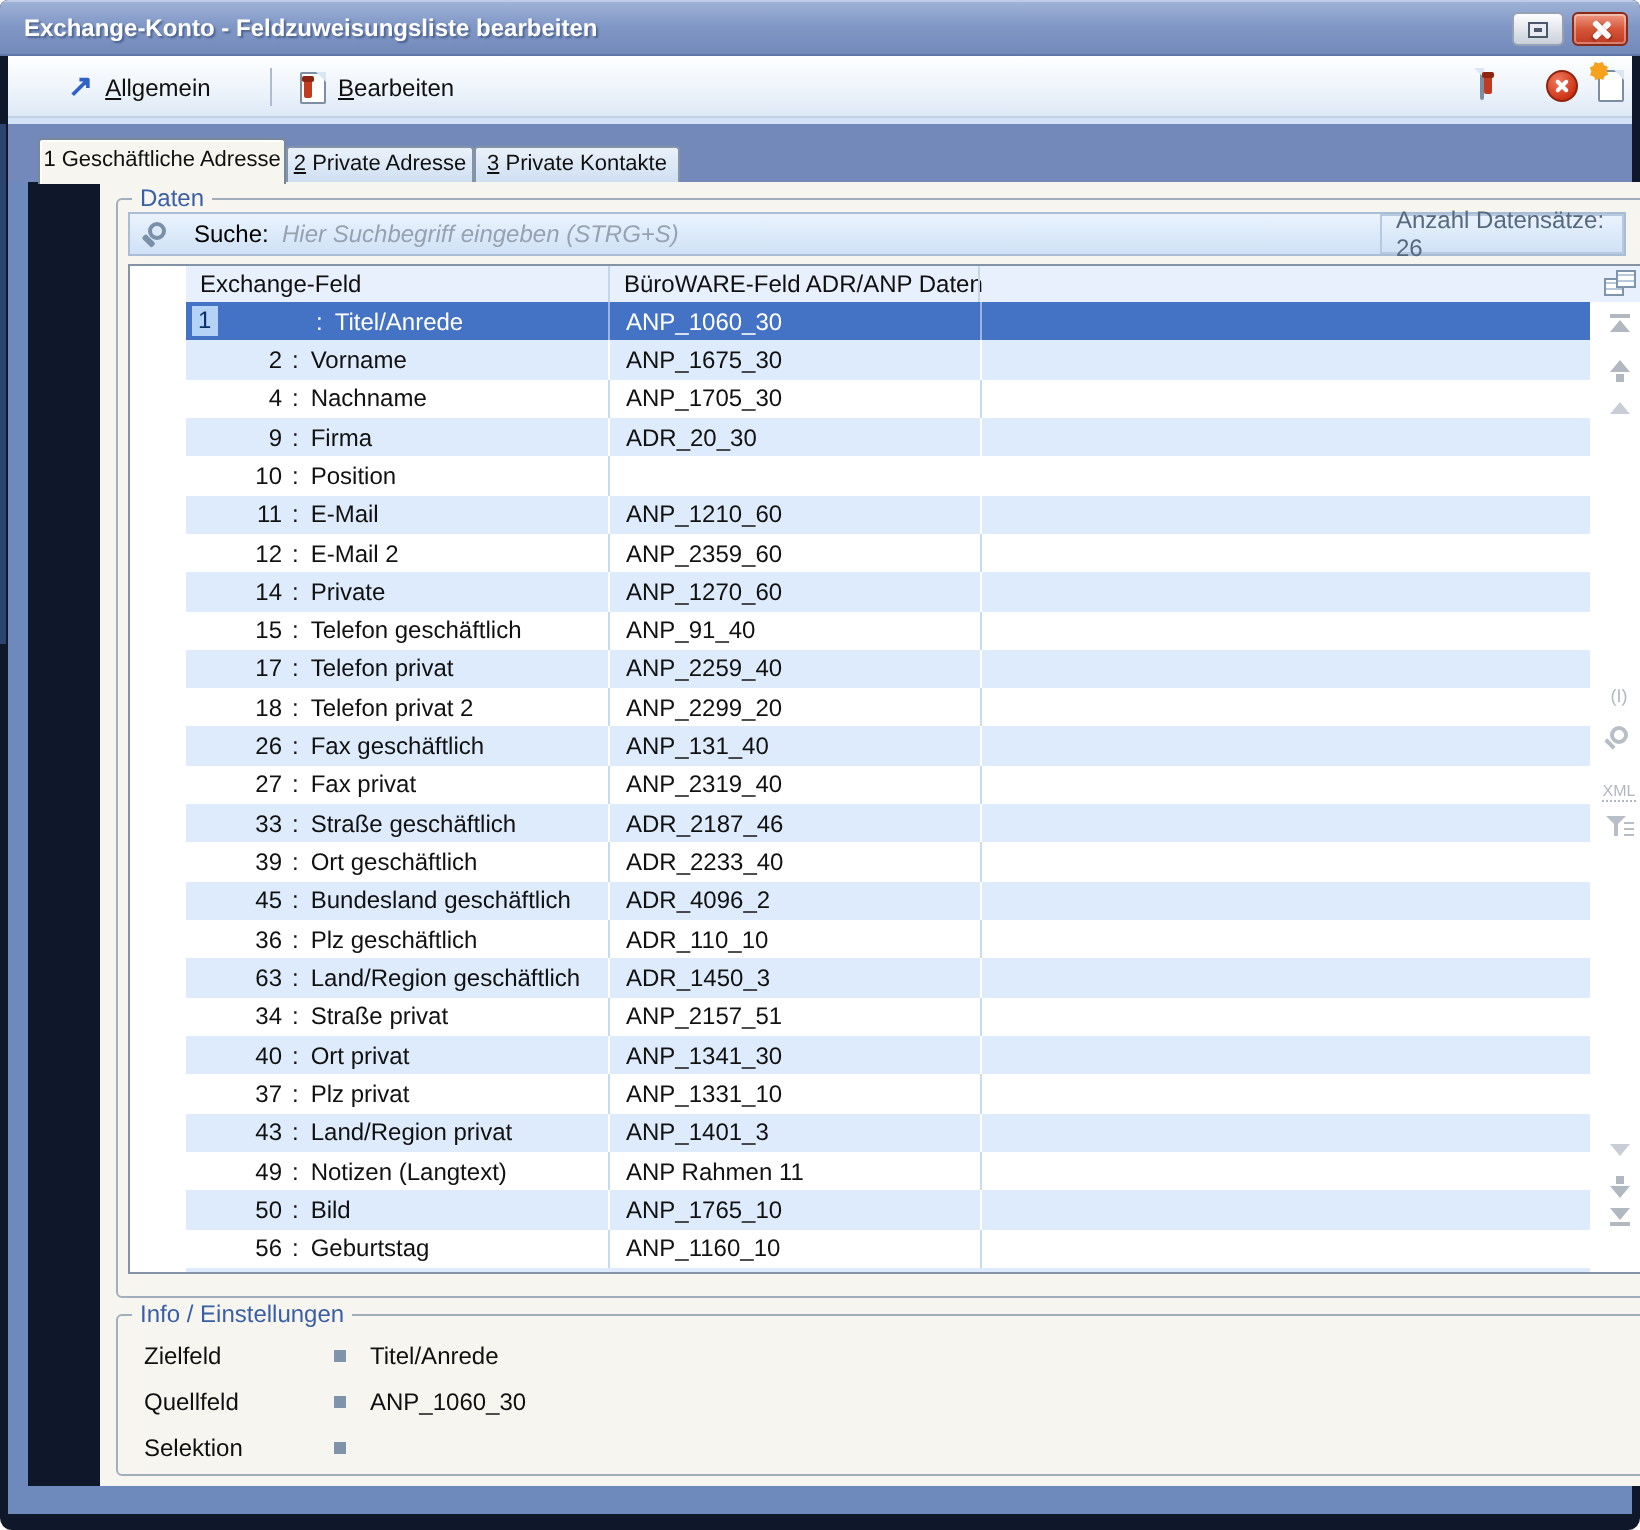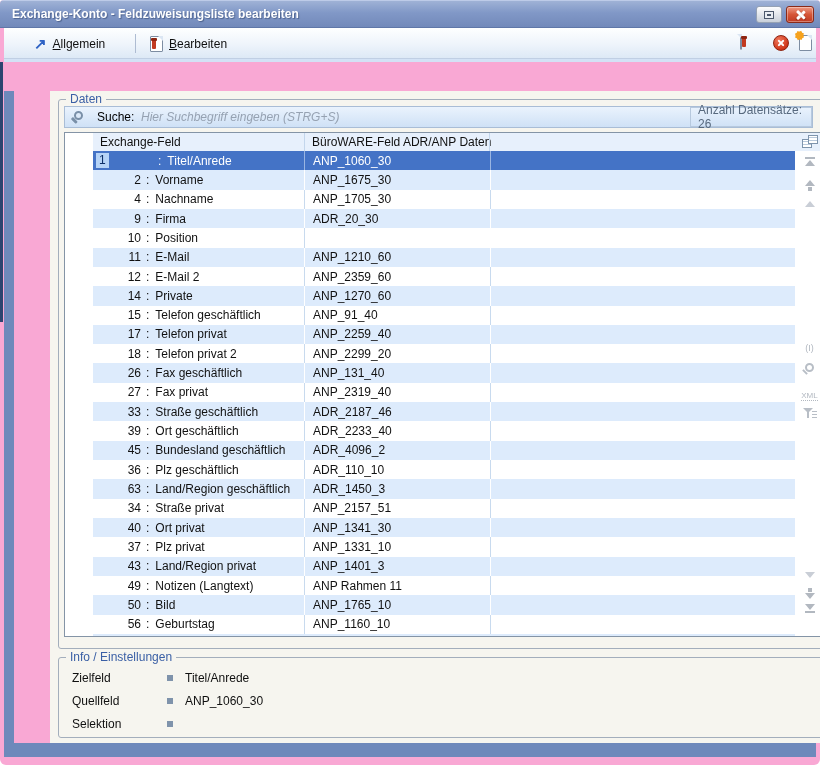--- a/index.html
+++ b/index.html
@@ -1,17 +1,17 @@
 <!DOCTYPE html>
 <html><head>
 <meta charset="utf-8">
 <style>
   html,body{margin:0;padding:0;background:#fff;}
   *{box-sizing:border-box;font-family:"Liberation Sans",sans-serif;}
-  .window{position:relative;width:820px;height:765px;background:#f9a8d4;overflow:hidden;
+  .window{position:relative;width:820px;height:765px;background:#0f172a;overflow:hidden;
           border-radius:4px 4px 6px 6px;font-size:12px;color:#111;}
 
   
   .titlebar{position:absolute;left:0;top:0;width:820px;height:28px;
     background:linear-gradient(#9fb2d6 0%,#8198c7 45%,#7289ba 100%);
     border-top:1px solid #bdcbe8;border-bottom:1px solid #5f77a8;}
   .title-text{position:absolute;left:12px;top:6px;color:#fff;font-weight:bold;font-size:12px;
     text-shadow:1px 1px 1px rgba(40,60,100,.55);white-space:nowrap;}
   .tb-btn{position:absolute;top:5px;height:17px;border-radius:3px;}
   .btn-min{left:756px;width:26px;background:linear-gradient(#fdfdfe,#c9d0da);
@@ -192,20 +192,31 @@
         </span>
     </div>
     <div class="tb-right-ico" style="left:795px;">
       <span class="doc-new" style="display:block;">
           <span class="star"></span>
         </span>
     </div>
   </div>
 
   <div class="sepline"></div>
+  <div class="tabzone">
+    <div class="tab tab1 active">
+      <span class="tab-label">1 Geschäftliche Adresse</span>
+    </div>
+    <div class="tab tab2">
+      <span class="tab-label"><u>2</u> Private Adresse</span>
+    </div>
+    <div class="tab tab3">
+      <span class="tab-label"><u>3</u> Private Kontakte</span>
+    </div>
+  </div>
   <div class="left-sliver"></div>
 
   <div class="frame-l"></div>
   <div class="frame-r"></div>
   <div class="frame-b"></div>
 
   <div class="panel">
 
     <div class="groupbox gb-daten">
       <span class="gb-legend">Daten</span>

